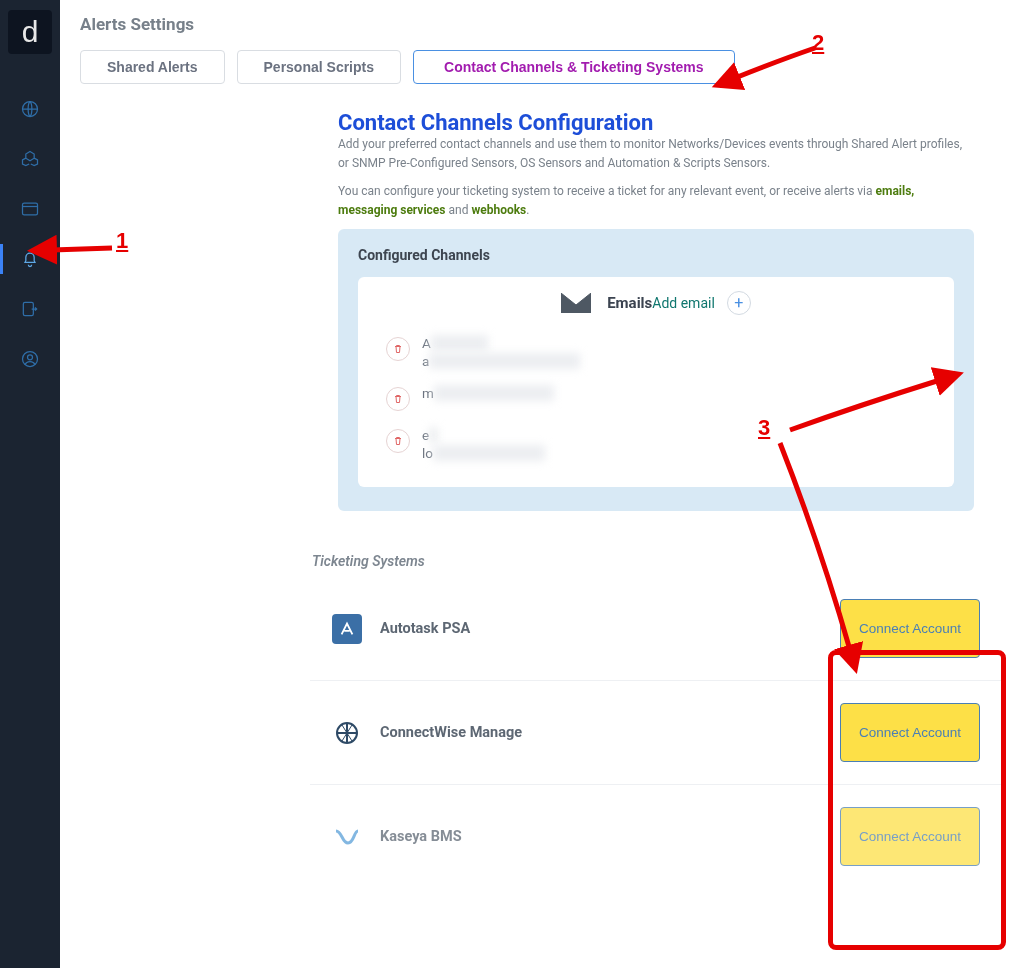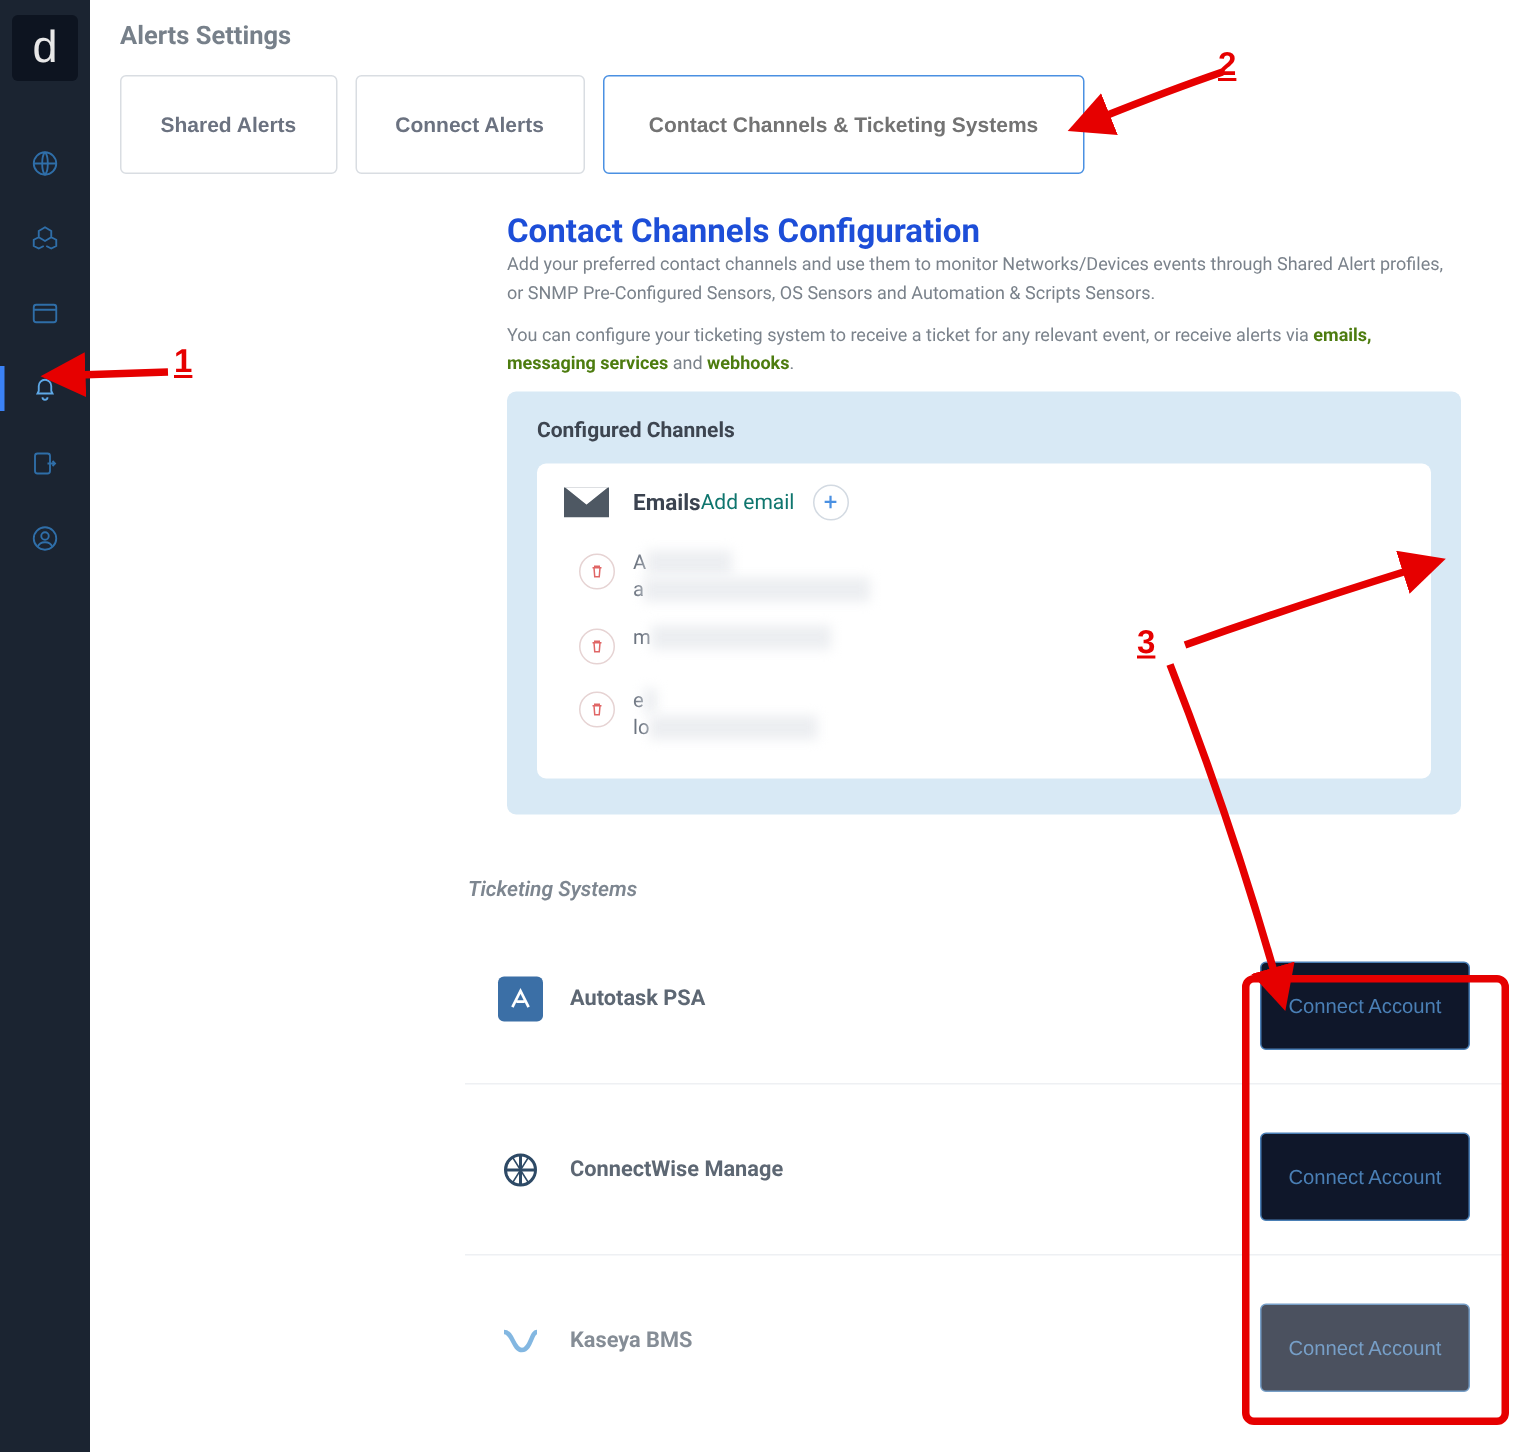--- a/index.html
+++ b/index.html
@@ -13,33 +13,33 @@
   .side-item svg { width:20px; height:20px; stroke:#2f6ea8; fill:none; stroke-width:1.5;}
   .side-item.active::before { content:""; position:absolute; left:0; top:10px; bottom:10px; width:3px; background:#3b82f6; }
   .side-item.active svg { stroke:#5ea8e6; }
 
   
   .main { position:absolute; left:60px; right:0; top:0; bottom:0; background:#fff; overflow:hidden;}
   .page-pad { padding:14px 20px 0 20px;}
   .page-title { font-size:17px; font-weight:700; color:#77808a; margin-bottom:16px;}
   .tabs { display:flex; gap:12px; }
   .tab-btn { background:#fff; border:1px solid #d9dde2; border-radius:4px; padding:8px 26px; font-size:14px; color:#6b7280; cursor:pointer; font-weight:600;}
-  .tab-btn.active { border:1px solid #4a90e2; color:#737373; padding:24px 30px;}
+  .tab-btn.active { border:1px solid #4a90e2; color:#a21caf; padding:8px 30px;}
 
   .content-col { margin-left:250px; padding-right:22px; }
 
   .card { background:#fff; border-radius:6px; padding:26px 28px 18px 28px; }
   .card h2 { font-size:22px; font-weight:700; color:#1d4ed8; }
   .card p { font-size:12px; color:#7a828b; line-height:1.55; margin-bottom:10px;}
   .card p b { color:#4d7c0f; font-weight:700;}
 
   .configured { background:#d8e9f5; border-radius:6px; padding:18px 20px 24px 20px; margin-top:6px;}
   .configured-title { font-size:14px; font-weight:700; color:#3d4550; margin-bottom:14px;}
   .email-card { background:#fff; border-radius:6px; padding:14px 18px 16px 18px;}
-  .email-head { display:flex; align-items:center; justify-content:flex-start; margin-bottom:14px;}
+  .email-head { display:flex; align-items:center; justify-content:center; margin-bottom:14px;}
   .email-head-left { display:flex; align-items:center; gap:16px;}
   .env-icon { width:30px; height:20px;}
   .emails-label { font-size:15px; font-weight:700; color:#3b4350;}
   .add-email { display:flex; align-items:center; gap:12px;}
   .add-email-text { font-size:14px; color:#0f766e;}
   .plus-btn { width:24px; height:24px; border:1px solid #d3dae2; border-radius:50%; display:flex; align-items:center; justify-content:center; color:#4a90e2; font-size:16px; font-weight:400; background:#fff; cursor:pointer; line-height:1;}
 
   .email-row { display:flex; align-items:flex-start; gap:12px; padding:6px 0 10px 10px;}
   .trash-btn { width:24px; height:24px; border:1px solid #e6d3d3; border-radius:50%; display:flex; align-items:center; justify-content:center; cursor:pointer; flex-shrink:0; margin-top:2px; background:#fff;}
   .trash-btn svg { width:12px; height:12px; }
@@ -47,21 +47,21 @@
   .email-line { font-size:13.5px; color:#6c7480;}
   .blur { filter: blur(4px); background:#eceef1; color:#eceef1; padding:0 2px;}
 
   .section-head { font-size:14px; font-style:italic; color:#7d8690; font-weight:600; margin:24px 0 4px 2px;}
   .tick-card { background:#fff; border-radius:6px; margin-top:8px;}
   .tick-row { display:flex; align-items:center; justify-content:space-between; padding:22px 22px; border-bottom:1px solid #eef0f3;}
   .tick-row:last-child { border-bottom:none; opacity:.75;}
   .tick-left { display:flex; align-items:center; gap:18px;}
   .tick-badge { width:30px; height:30px; border-radius:4px; display:flex; align-items:center; justify-content:center;}
   .tick-name { font-size:14.5px; font-weight:700; color:#5d6773;}
-  .connect-btn { border:1px solid #4a7fb5; color:#4a7fb5; background:#0f172a; border-radius:4px; padding:21px 18px; font-size:13.5px; cursor:pointer;margin-top:10px;}
+  .connect-btn { border:1px solid #4a7fb5; color:#4a7fb5; background:#fde047; border-radius:4px; padding:21px 18px; font-size:13.5px; cursor:pointer;}
 
   
   .ann-num { position:absolute; color:#e60000; font-size:22px; font-weight:900; font-family:Arial; text-decoration:underline; z-index:50; }
   .arrow-svg { position:absolute; z-index:40; overflow:visible; }
   .red-box { position:absolute; border:5px solid #e60000; border-radius:8px; z-index:30;}
 
   
   .bg-gray { position:absolute; left:60px; right:0; top:110px; bottom:0; background:#f6f7f9; z-index:-1;}
   .main-inner { position:relative; height:100%; }
 </style>
@@ -110,21 +110,21 @@
   </div>
 </div>
 
 <div class="main">
  <div class="main-inner">
   <div class="bg-gray"></div>
   <div class="page-pad">
     <div class="page-title">Alerts Settings</div>
     <div class="tabs">
       <button class="tab-btn">Shared Alerts</button>
-      <button class="tab-btn">Connect Alerts</button>
+      <button class="tab-btn">Personal Scripts</button>
       <button class="tab-btn active">Contact Channels &amp; Ticketing Systems</button>
     </div>
   </div>
 
   <div class="content-col">
     <div class="card">
       <h2>Contact Channels Configuration</h2>
       <p>Add your preferred contact channels and use them to monitor Networks/Devices events through Shared Alert profiles, or SNMP Pre-Configured Sensors, OS Sensors and Automation &amp; Scripts Sensors.</p>
       <p>
         <span>You can configure your ticketing system to receive a ticket for any relevant event, or receive alerts via </span><b>emails, messaging services</b><span> and </span><b>webhooks</b><span>.</span>

